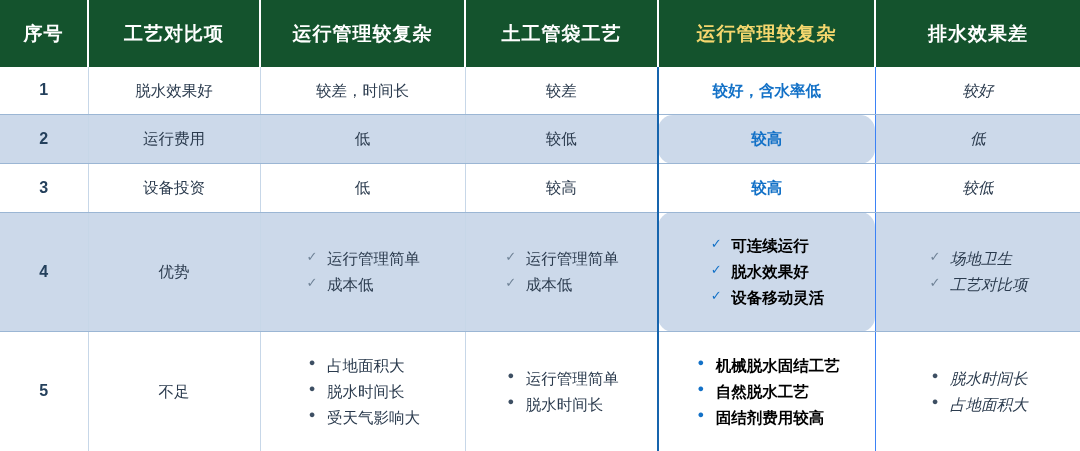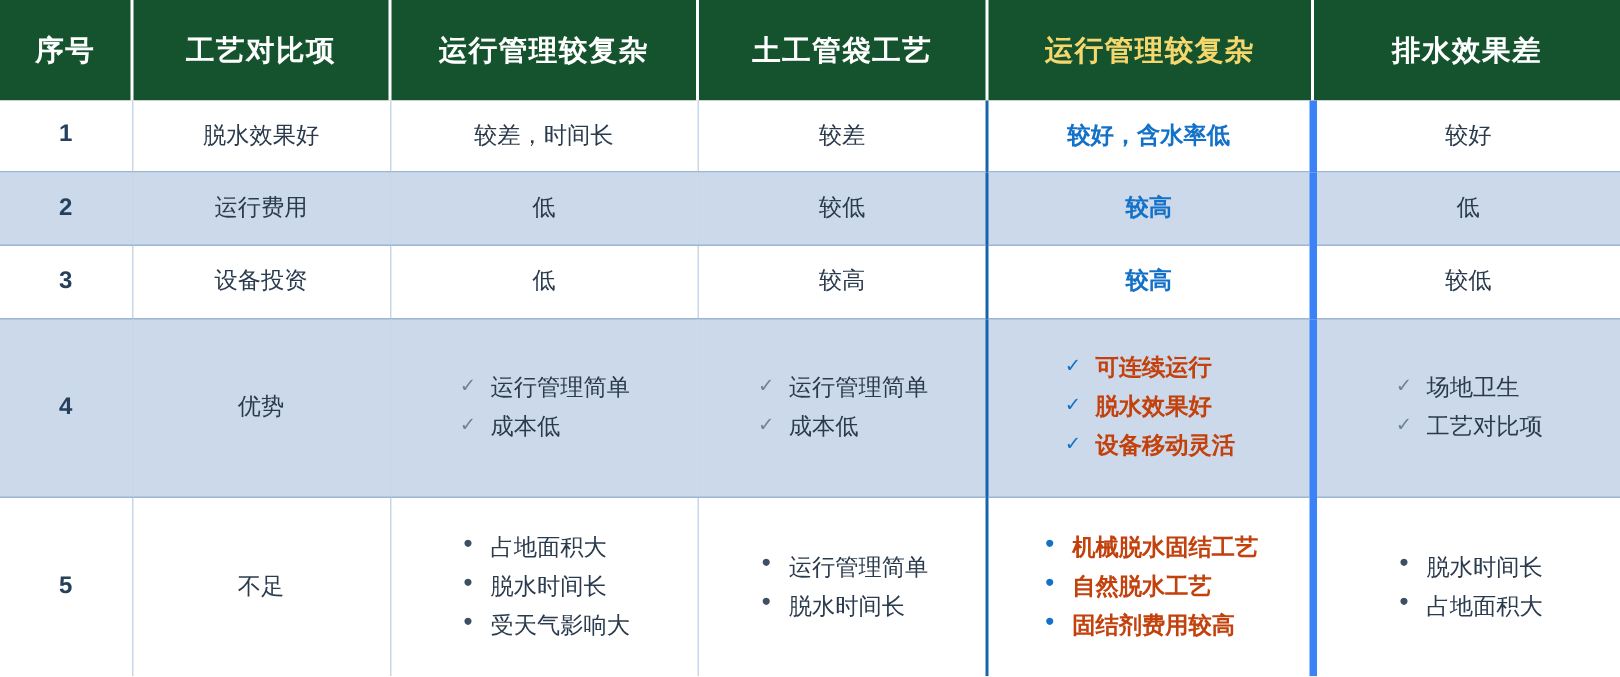--- a/index.html
+++ b/index.html
@@ -68,25 +68,25 @@
     font-weight: bold;
     font-size: 16px;
     color: #24405c;
   }
   tbody td.colname { }
   tbody td.emph {
     color: #1371c7;
     font-weight: bold;
   }
   tbody tr:last-child td { border-bottom: none; }
-  tbody td:last-child { border-right: none; }
+  tbody td:last-child { border-right: none; font-style: italic; }
 
   
   tbody td.lsep { border-left: 2px solid #1664ad; }
-  tbody td.rsep { border-right: 5px solid #3b82f6; }
+  tbody td.rsep { border-right: 1px solid #3b82f6; border-radius: 15px; }
 
   .bulletlist {
     display: inline-block;
     text-align: left;
     margin: 0;
     padding: 0;
     list-style: none;
   }
   .bulletlist li {
     display: flex;
@@ -103,21 +103,21 @@
     line-height: 1.55;
   }
   .bulletlist.check li .mk { color: #6f8296; }
   .bulletlist.check.emph li .mk { color: #1371c7; }
   .bulletlist.dot li .mk {
     color: #3d4f63;
     font-size: 11px;
   }
   .bulletlist.dot.emph li .mk { color: #1371c7; }
   .bulletlist li .tx { line-height: 1.55; }
-  .bulletlist.emph li .tx { color: #c2410c; font-weight: bold; }
+  .bulletlist.emph li .tx { color: #000000; font-weight: bold; }
 </style>
 </head>
 <body>
 
 <div id="page">
   <table class="compare">
     <colgroup>
       <col class="c0">
         <col class="c1">
         <col class="c2">

